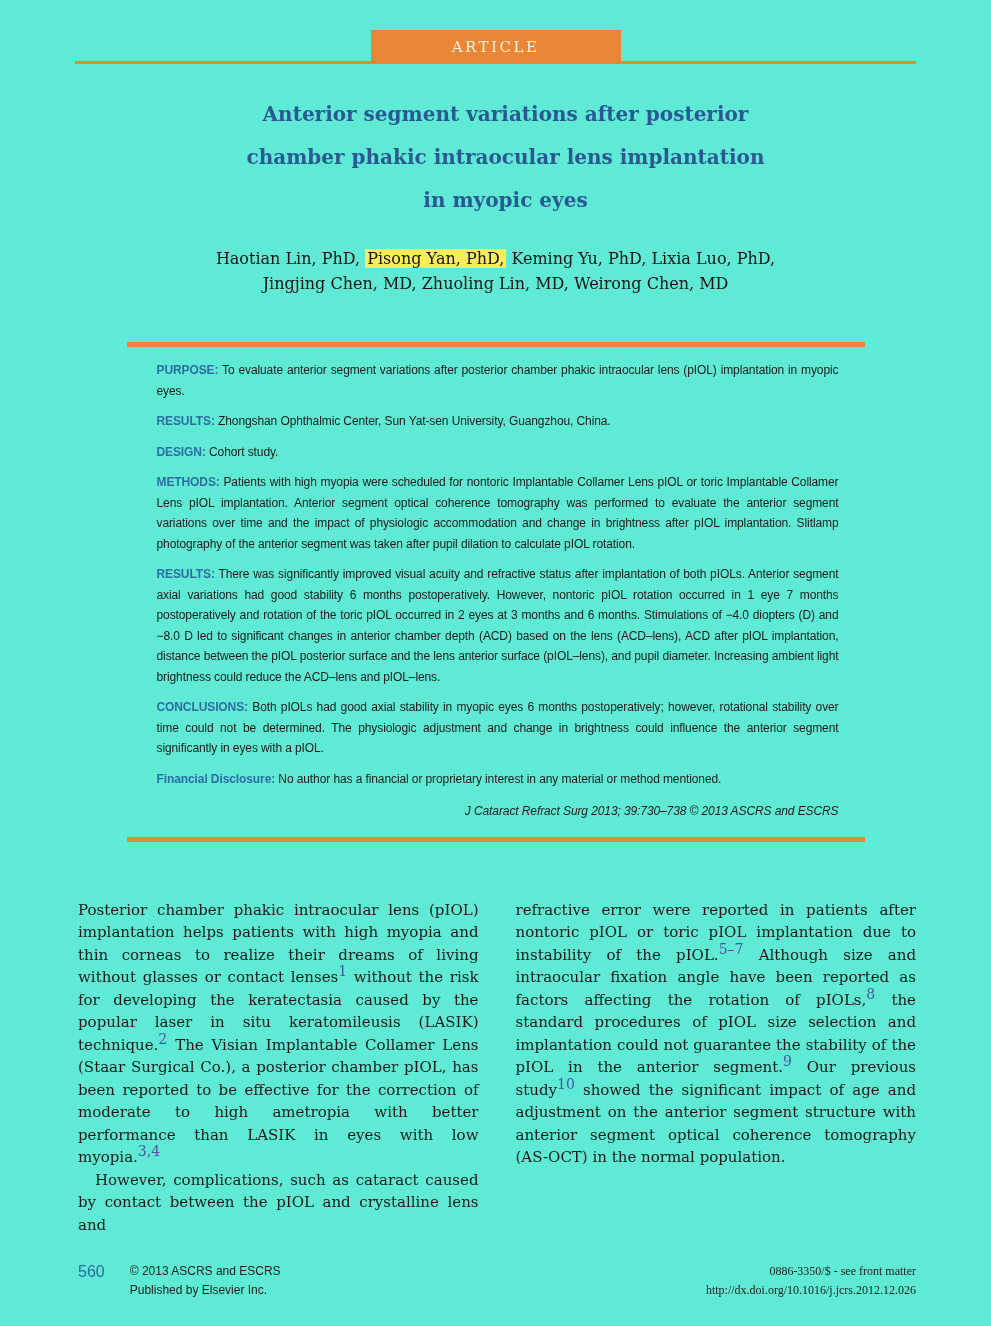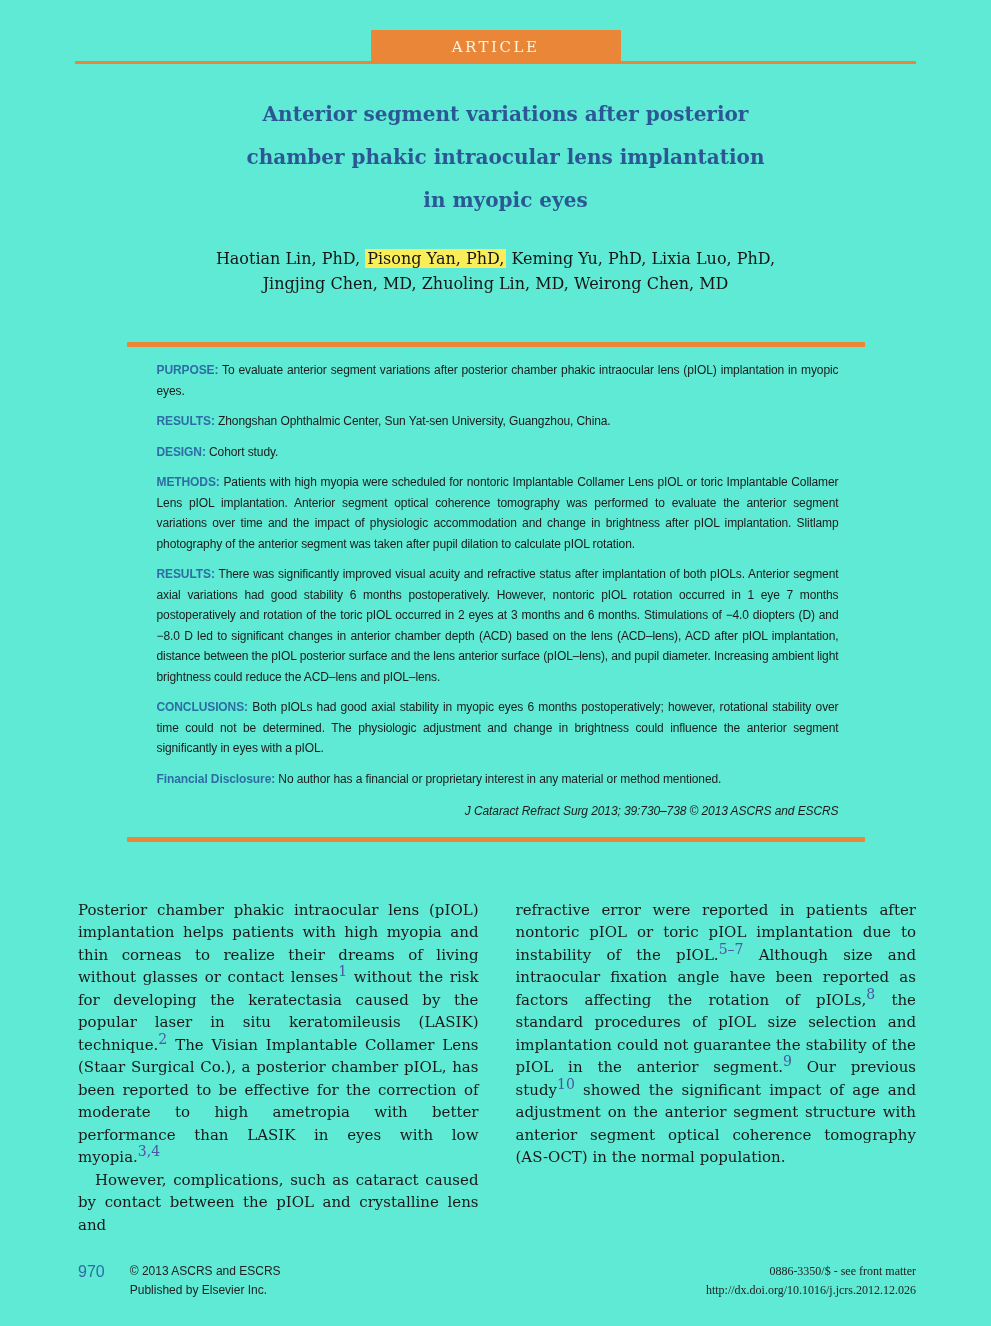--- a/index.html
+++ b/index.html
@@ -184,21 +184,21 @@
       <p>Posterior chamber phakic intraocular lens (pIOL) implantation helps patients with high myopia and thin corneas to realize their dreams of living without glasses or contact lenses<sup class="ref">1</sup> without the risk for developing the keratectasia caused by the popular laser in situ keratomileusis (LASIK) technique.<sup class="ref">2</sup> The Visian Implantable Collamer Lens (Staar Surgical Co.), a posterior chamber pIOL, has been reported to be effective for the correction of moderate to high ametropia with better performance than LASIK in eyes with low myopia.<sup class="ref">3,4</sup></p>
       <p class="indent">However, complications, such as cataract caused by contact between the pIOL and crystalline lens and</p>
     </div>
     <div class="col">
       <p>refractive error were reported in patients after nontoric pIOL or toric pIOL implantation due to instability of the pIOL.<sup class="ref">5–7</sup> Although size and intraocular fixation angle have been reported as factors affecting the rotation of pIOLs,<sup class="ref">8</sup> the standard procedures of pIOL size selection and implantation could not guarantee the stability of the pIOL in the anterior segment.<sup class="ref">9</sup> Our previous study<sup class="ref">10</sup> showed the significant impact of age and adjustment on the anterior segment structure with anterior segment optical coherence tomography (AS-OCT) in the normal population.</p>
     </div>
   </div>
 
   <div class="footer">
     <div class="footer-left">
-      <div class="page-num">970</div>
+      <div class="page-num">560</div>
       <div>
         <div>© 2013 ASCRS and ESCRS</div>
         <div>Published by Elsevier Inc.</div>
       </div>
     </div>
     <div class="footer-right">
       <div>0886-3350/$ - see front matter</div>
       <div>http://dx.doi.org/10.1016/j.jcrs.2012.12.026</div>
     </div>
   </div>

